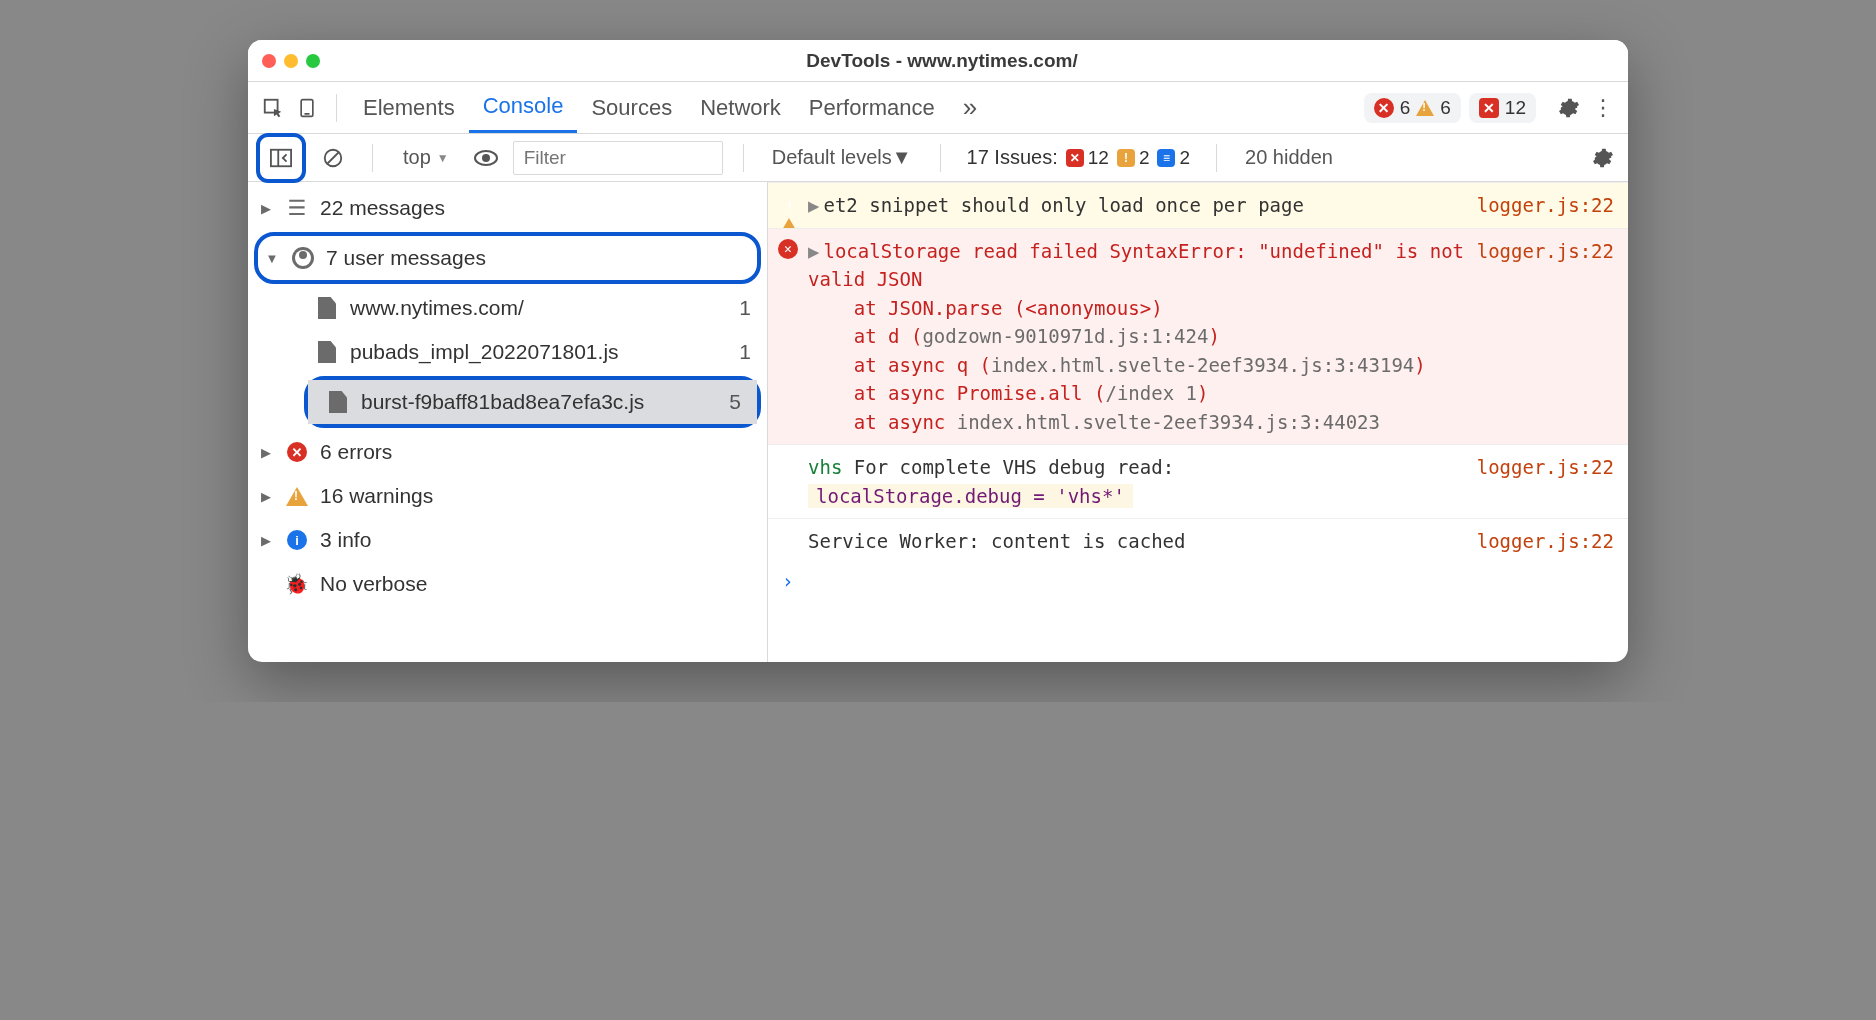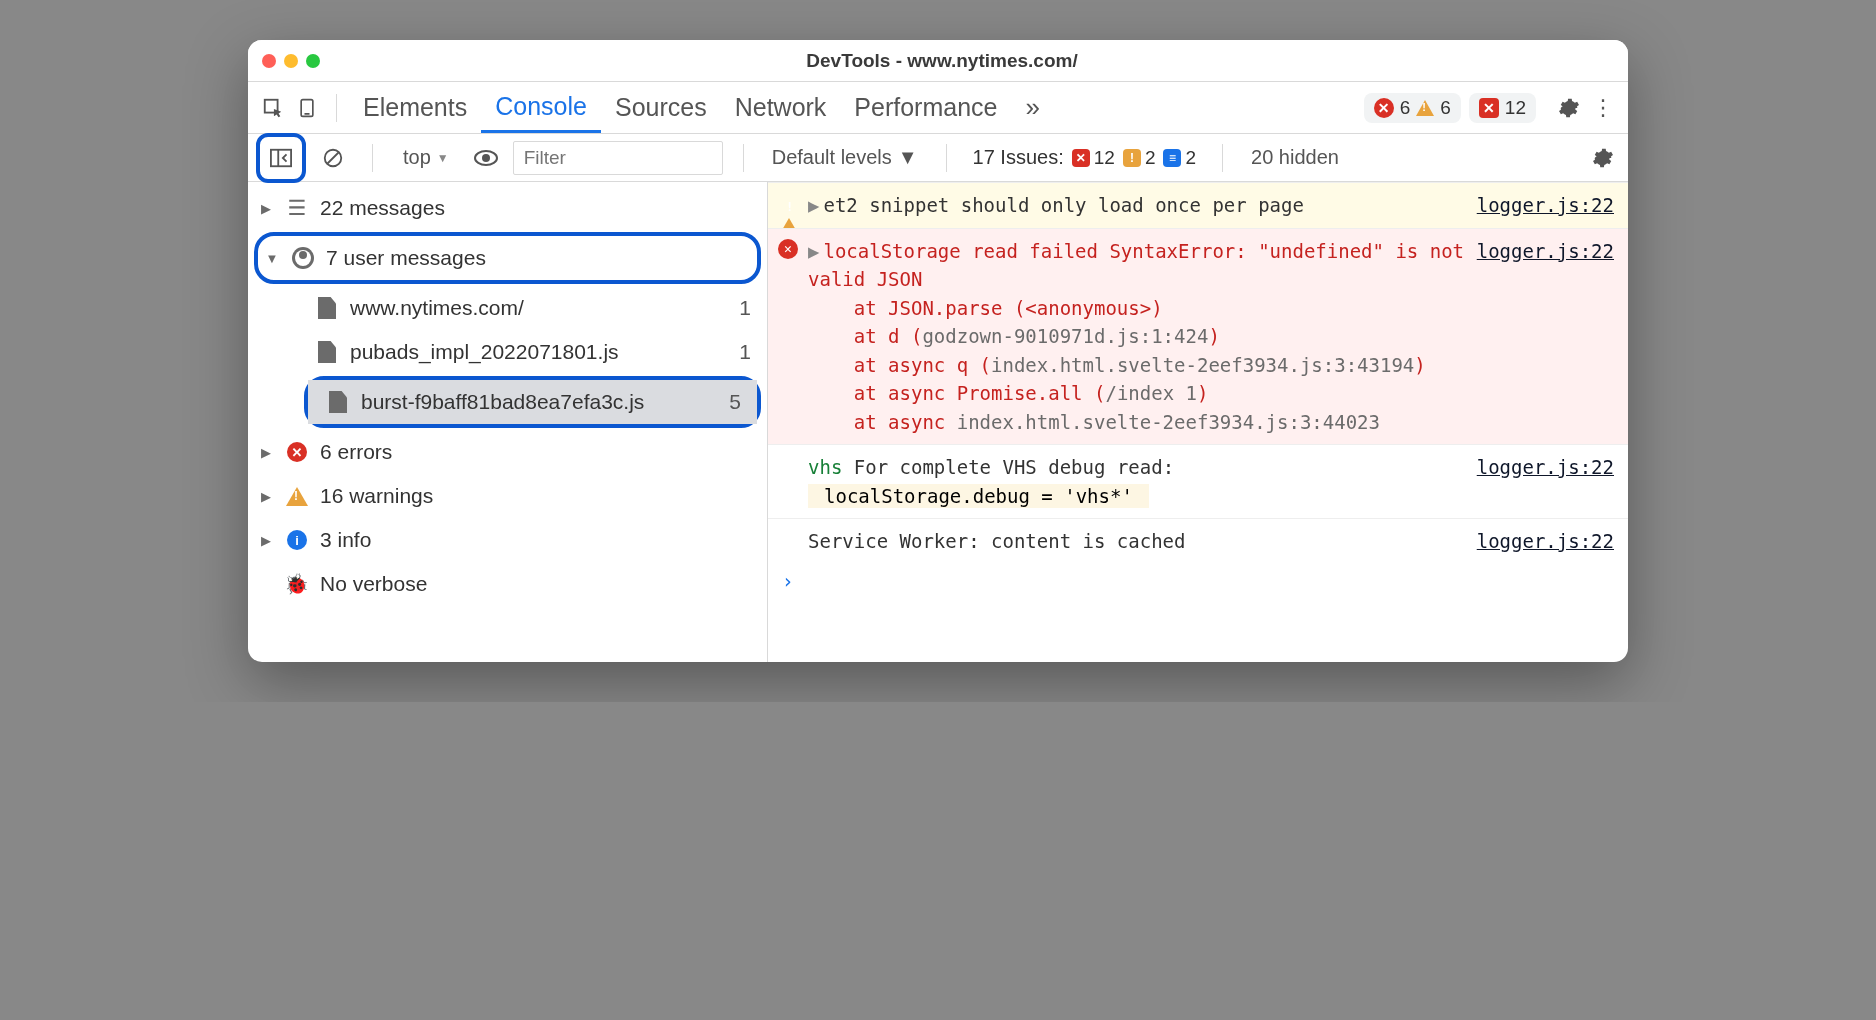--- a/index.html
+++ b/index.html
@@ -44,21 +44,21 @@
   .tabs {
     display:flex; align-items:center; height:52px;
     border-bottom: 1px solid #d9d9d9;
     padding: 0 8px;
   }
   .tool-icon {
     width:34px; height:34px; display:flex;align-items:center;justify-content:center;
     color:#555; cursor:pointer;
   }
   .vsep{width:1px;height:28px;background:#d9d9d9;margin:0 12px;}
-  .tab { padding: 0 14px; height:100%; display:flex;align-items:center; color:#555; cursor:pointer; font-size:25px;}
+  .tab { padding: 0 14px; height:100%; display:flex;align-items:center; color:#555; cursor:pointer; font-size:22px;}
   .tab.active { color:#1a73e8; border-bottom:3px solid #1a73e8; font-weight:500;}
   .spacer{flex:1}
   .pill {
     display:inline-flex;align-items:center;gap:6px;
     background:#f1f3f4;border-radius:8px;padding:4px 10px;margin-right:8px;
     font-size:19px;color:#333;
   }
   .badge {
     width:20px;height:20px;border-radius:50%;display:inline-flex;align-items:center;justify-content:center;
     font-size:14px;font-weight:700;color:#fff;
@@ -77,21 +77,21 @@
   .highlight-box{
     border:4px solid #0b57d0;border-radius:12px;display:flex;align-items:center;justify-content:center;
   }
   .btn-square{width:38px;height:38px;display:flex;align-items:center;justify-content:center;color:#555;cursor:pointer}
   .ctx-select{display:flex;align-items:center;gap:6px;padding:4px 10px;border-radius:6px;background:#fff;color:#555;cursor:pointer}
   .ctx-select .tri{color:#888;font-size:12px}
   .filter-input{
     height:34px;border:1px solid #d9d9d9;background:#fff;border-radius:2px;
     padding:0 10px;font-size:19px;color:#555;width:210px;
   }
-  .lvl{display:flex;align-items:center;gap:6px;color:#555;cursor:pointer;padding:0 8px}
+  .lvl{display:flex;align-items:center;color:#555;cursor:pointer;padding:0 8px}
   .issues{display:flex;align-items:center;gap:8px;color:#333;padding:0 6px}
   .mini{display:inline-flex;align-items:center;gap:4px;font-size:19px}
   .mini .sq{width:18px;height:18px;border-radius:4px;display:inline-flex;align-items:center;justify-content:center;color:#fff;font-size:12px;font-weight:700}
   .sq.err{background:#d93025}.sq.warn{background:#e8a33d}.sq.info{background:#1a73e8}
 
   
   .body{display:flex;height:480px}
   .sidebar{width:520px;border-right:1px solid #d9d9d9;overflow:hidden;padding-top:4px}
   .row{
     display:flex;align-items:center;gap:10px;height:44px;padding:0 10px;cursor:pointer;color:#333;font-size:21px;
@@ -110,28 +110,28 @@
   .err-ico{width:20px;height:20px;border-radius:50%;background:#d93025;color:#fff;display:flex;align-items:center;justify-content:center;font-size:13px;font-weight:700}
   .warn-ico{width:0;height:0;border-left:11px solid transparent;border-right:11px solid transparent;border-bottom:19px solid #e8a33d;position:relative}
   .warn-ico::after{content:"!";position:absolute;left:-3px;top:2px;color:#fff;font-size:12px;font-weight:700}
   .info-ico{width:20px;height:20px;border-radius:50%;background:#1a73e8;color:#fff;display:flex;align-items:center;justify-content:center;font-size:13px;font-weight:700}
   .bug-ico{color:#6b6b6b;font-size:20px}
 
   
   .logs{flex:1;font-family:Menlo,Consolas,monospace;font-size:19px;overflow:auto}
   .log{border-top:1px solid #eee;padding:8px 14px 8px 40px;position:relative;line-height:1.5}
   .log .lico{position:absolute;left:10px;top:10px}
-  .log .src{float:right;color:#0f172a;text-decoration:underline}
+  .log .src{float:right;color:#c2410c;}
   .log.warn{background:#fffbe6}
   .log.error{background:#fff0f0;color:#c5221f}
   .log .expand{color:#888;margin-right:4px}
   .log .stack{color:#c5221f}
   .log .stack .link{color:#6b6b6b;}
   .vhs{color:#188038}
-  .vhs-cmd{color:#000000;background:#fdf6e3;padding:1px 16px}
+  .vhs-cmd{color:#701a75;background:#fdf6e3;padding:1px 8px}
   .prompt{color:#1a73e8;padding:6px 14px}
 </style>
 </head>
 <body>
 
 <div class="window">
 
   <div class="titlebar">
     <div class="traffic">
       <div class="dot red"></div>

